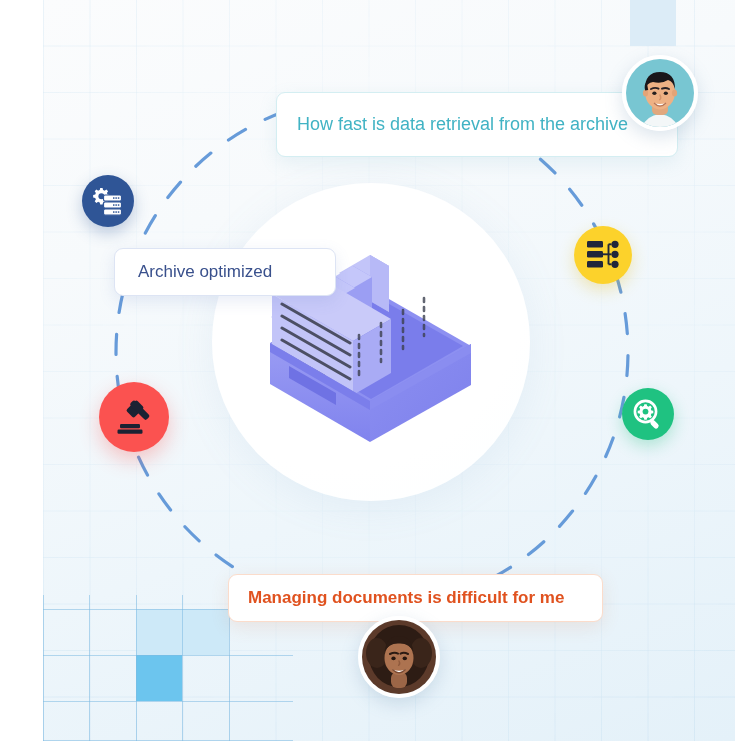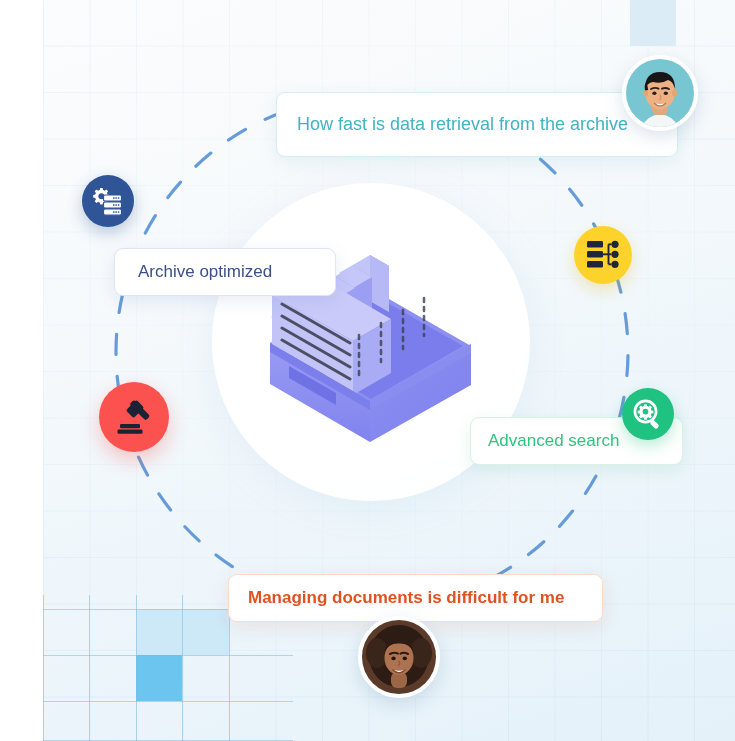--- a/index.html
+++ b/index.html
@@ -235,23 +235,20 @@
   </svg>
 
   <div class="chip chip-q">
     <span>How fast is data retrieval from the archive</span>
   </div>
 
   <div class="chip chip-archive">
     <span>Archive optimized</span>
   </div>
 
-  <div class="chip chip-search">
-    <span>Advanced search</span>
-  </div>
 
   <div class="chip chip-manage">
     <span>Managing documents is difficult for me</span>
   </div>
 
   <div class="badge badge-archive">
     <svg width="34" height="34" viewBox="0 0 34 34">
 
       <g fill="#ffffff">
         <path d="M9.2 4.0 l2.4 0 l0.45 2.1 a5.6 5.6 0 0 1 1.55 .65 l1.8-1.2 l1.7 1.7 l-1.2 1.8 a5.6 5.6 0 0 1 .65 1.55 l2.1 .45 l0 2.4 l-2.1 .45 a5.6 5.6 0 0 1 -.65 1.55 l1.2 1.8 l-1.7 1.7 l-1.8-1.2 a5.6 5.6 0 0 1 -1.55 .65 l-.45 2.1 l-2.4 0 l-.45-2.1 a5.6 5.6 0 0 1 -1.55-.65 l-1.8 1.2 l-1.7-1.7 l1.2-1.8 a5.6 5.6 0 0 1 -.65-1.55 l-2.1-.45 l0-2.4 l2.1-.45 a5.6 5.6 0 0 1 .65-1.55 l-1.2-1.8 l1.7-1.7 l1.8 1.2 a5.6 5.6 0 0 1 1.55-.65 Z"></path>

